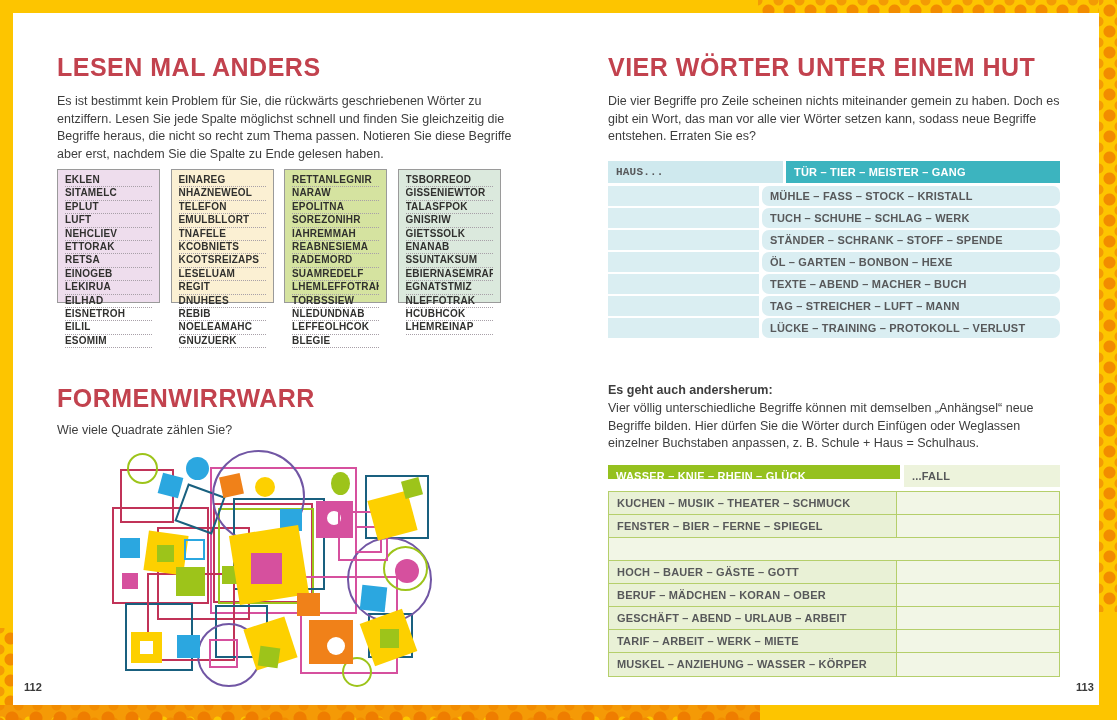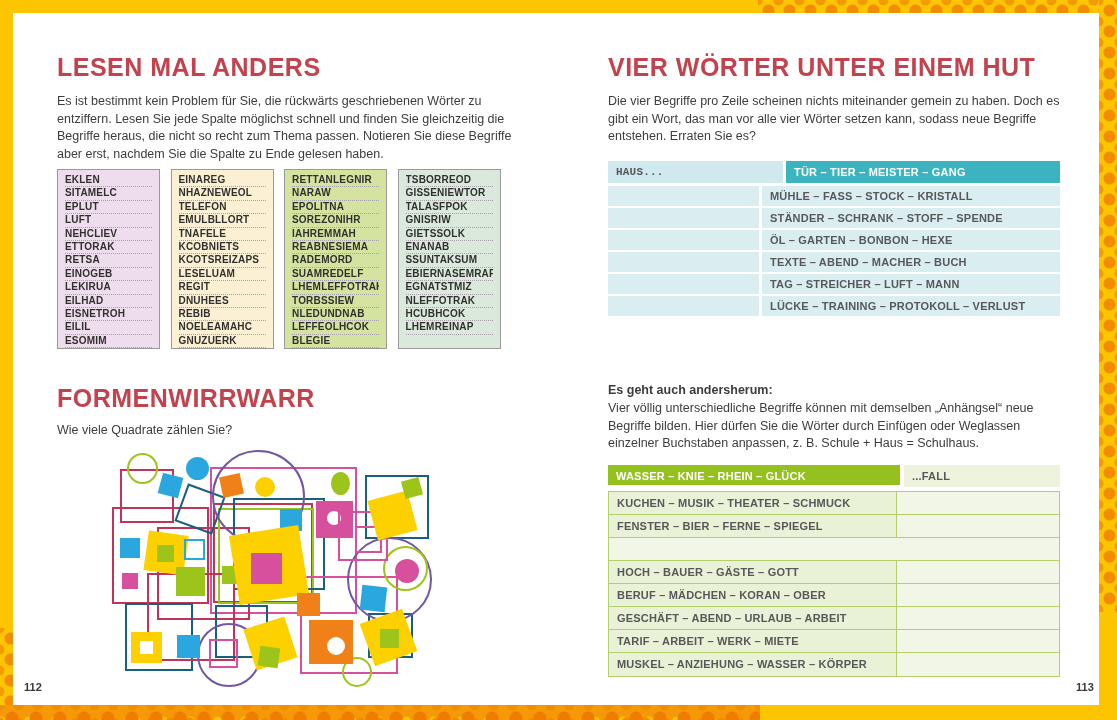--- a/index.html
+++ b/index.html
@@ -44,21 +44,21 @@
   .title {
     font-size:25px; font-weight:800; letter-spacing:0.5px;
     color:#c2424e;
   }
   .intro {
     font-size:12.5px; line-height:1.4; color:#3d3d3d; width:464px;
   }
   
   .cols { display:flex; gap:10.5px; }
   .wordcol {
-    width:103px; height:180px; border:1px solid #9a9a9a;
+    width:103px; height:134px; border:1px solid #9a9a9a;
     padding:4px 7px 0 7px;
   }
   .word {
     font-size:10px; font-weight:bold; color:#30302e; letter-spacing:0.2px;
     height:13.4px; line-height:12px;
     border-bottom:1px dotted #a8a0a8;
     white-space:nowrap; overflow:hidden;
   }
   .question { font-size:12.5px; color:#3d3d3d; }
   .shapes-canvas { width:364px; height:252px; }
@@ -72,27 +72,27 @@
     background:#cfe9ee; color:#57585a;font-family:Liberation Mono, monospace;
   }
   .t1-header {
     flex:1; height:22px; line-height:22px; padding-left:8px;
     background:#3cb4bf; color:#ffffff;
   }
   .t1-row { display:flex; gap:3px; margin-bottom:2px; height:20px; }
   .t1-cell-left { width:151px; background:#daeef2; }
   .t1-cell-right {
     flex:1; background:#daeef2; color:#57585a;
-    line-height:20px; padding-left:8px; white-space:nowrap;
+    line-height:20px; padding-left:8px; white-space:nowrap;border-radius:7px;
   }
   
   .t2 { width:452px; font-size:11px; font-weight:bold; letter-spacing:0.2px; }
   .t2-head { display:flex; gap:4px; margin-bottom:4px; }
   .t2-header {
-    width:292px; height:20px; line-height:22px; padding-left:8px;
+    width:292px; height:14px; line-height:22px; padding-left:8px;
     background:#95c11f; color:#ffffff;
   }
   .t2-label {
     flex:1; height:22px; line-height:22px; padding-left:8px;
     background:#edf3dc; color:#57585a;
   }
   .t2-body { border:1px solid #b5cf6b; }
   .t2-row { display:flex; height:23px; border-bottom:1px solid #b5cf6b; }
   .t2-row:last-child { border-bottom:none; }
   .t2-cell-left {
@@ -257,20 +257,24 @@
       <div class="t1-label">HAUS...</div>
       <div class="t1-header">TÜR – TIER – MEISTER – GANG</div>
     </div>
     <div>
 
         <div class="t1-row">
           <div class="t1-cell-left"></div>
           <div class="t1-cell-right">MÜHLE – FASS – STOCK – KRISTALL</div>
         </div>
 
+        <div class="t1-row">
+          <div class="t1-cell-left"></div>
+          <div class="t1-cell-right">TUCH – SCHUHE – SCHLAG – WERK</div>
+        </div>
 
         <div class="t1-row">
           <div class="t1-cell-left"></div>
           <div class="t1-cell-right">STÄNDER – SCHRANK – STOFF – SPENDE</div>
         </div>
 
         <div class="t1-row">
           <div class="t1-cell-left"></div>
           <div class="t1-cell-right">ÖL – GARTEN – BONBON – HEXE</div>
         </div>

